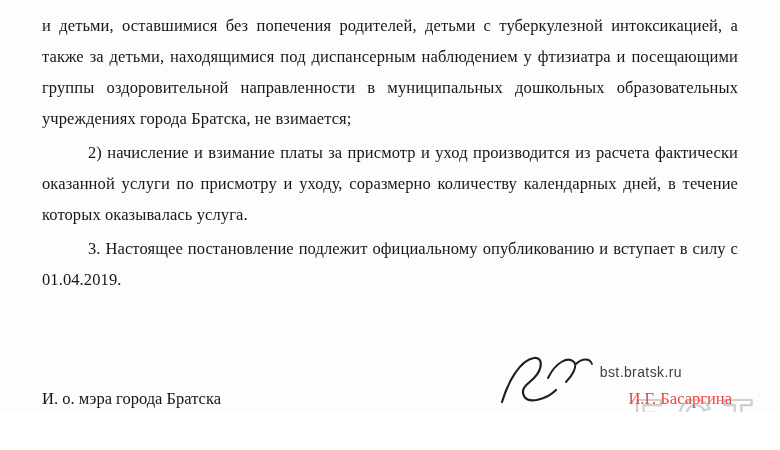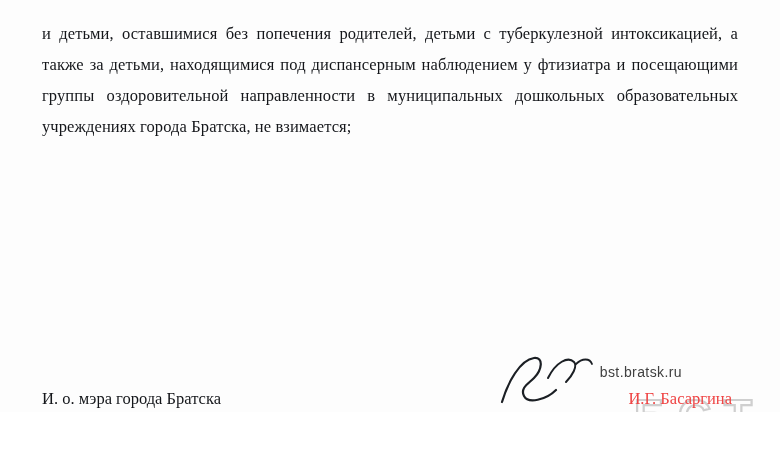--- a/index.html
+++ b/index.html
@@ -12,21 +12,21 @@
     background: #ffffff;
     font-family: "Liberation Serif", serif;
     overflow: hidden;
   }
   .page {
     position: relative;
     width: 780px;
     height: 412px;
     background: #fdfdfd;
     box-sizing: border-box;
-    padding: 12px 42px;
+    padding: 4px 42px;
     overflow: hidden;
   }
   .doc-body {
     padding-top: 6px;
   }
   p.para {
     margin: 0 0 0 0;
     font-size: 16.5px;
     line-height: 31px;
     color: #14161a;
@@ -103,20 +103,22 @@
     letter-spacing: 2px;
   }
 </style>
 </head>
 <body>
 
 <div class="page">
 
   <div class="doc-body">
     <p class="para">и детьми, оставшимися без попечения родителей, детьми с туберкулезной интоксикацией, а также за детьми, находящимися под диспансерным наблюдением у фтизиатра и посещающими группы оздоровительной направленности в муниципальных дошкольных образовательных учреждениях города Братска, не взимается;</p>
+    <p class="para indent gap">2) начисление и взимание платы за присмотр и уход производится из расчета фактически оказанной услуги по присмотру и уходу, соразмерно количеству календарных дней, в течение которых оказывалась услуга.</p>
+    <p class="para indent gap">3. Настоящее постановление подлежит официальному опубликованию и вступает в силу с 01.04.2019.</p>
   </div>
 
   <div class="watermark-text">bst.bratsk.ru</div>
 
   <svg class="watermark-logo" viewBox="0 0 132 52" aria-hidden="true">
     <text class="wm-letter" x="2" y="40">Б</text>
     <text class="wm-letter" x="46" y="40">С</text>
     <text class="wm-letter" x="92" y="40">Т</text>
   </svg>
 

